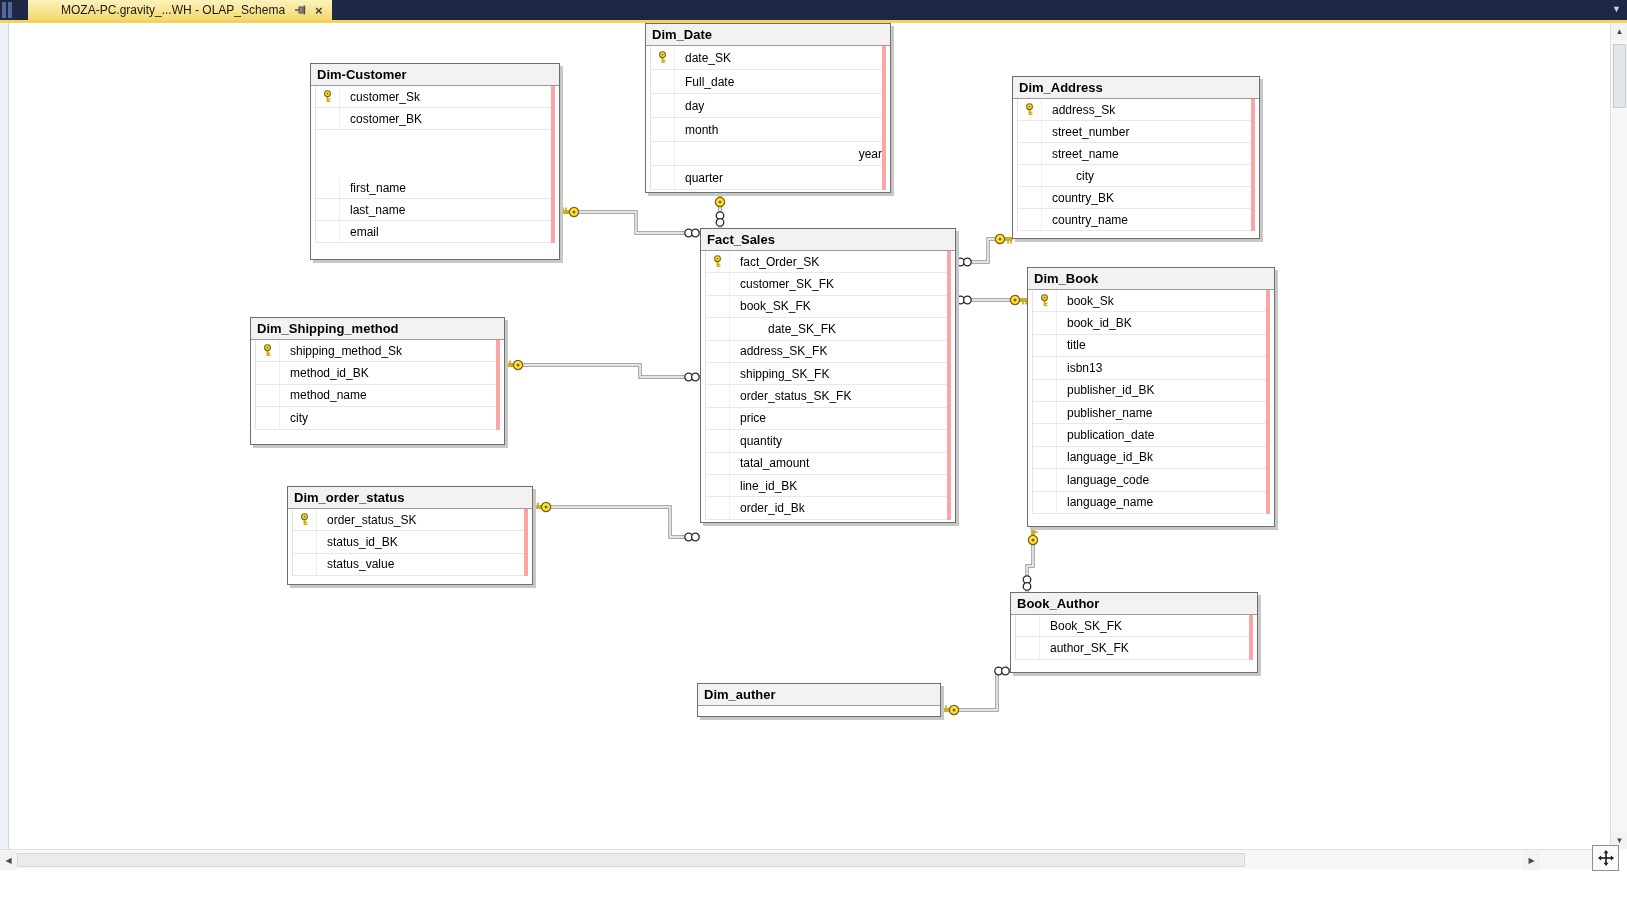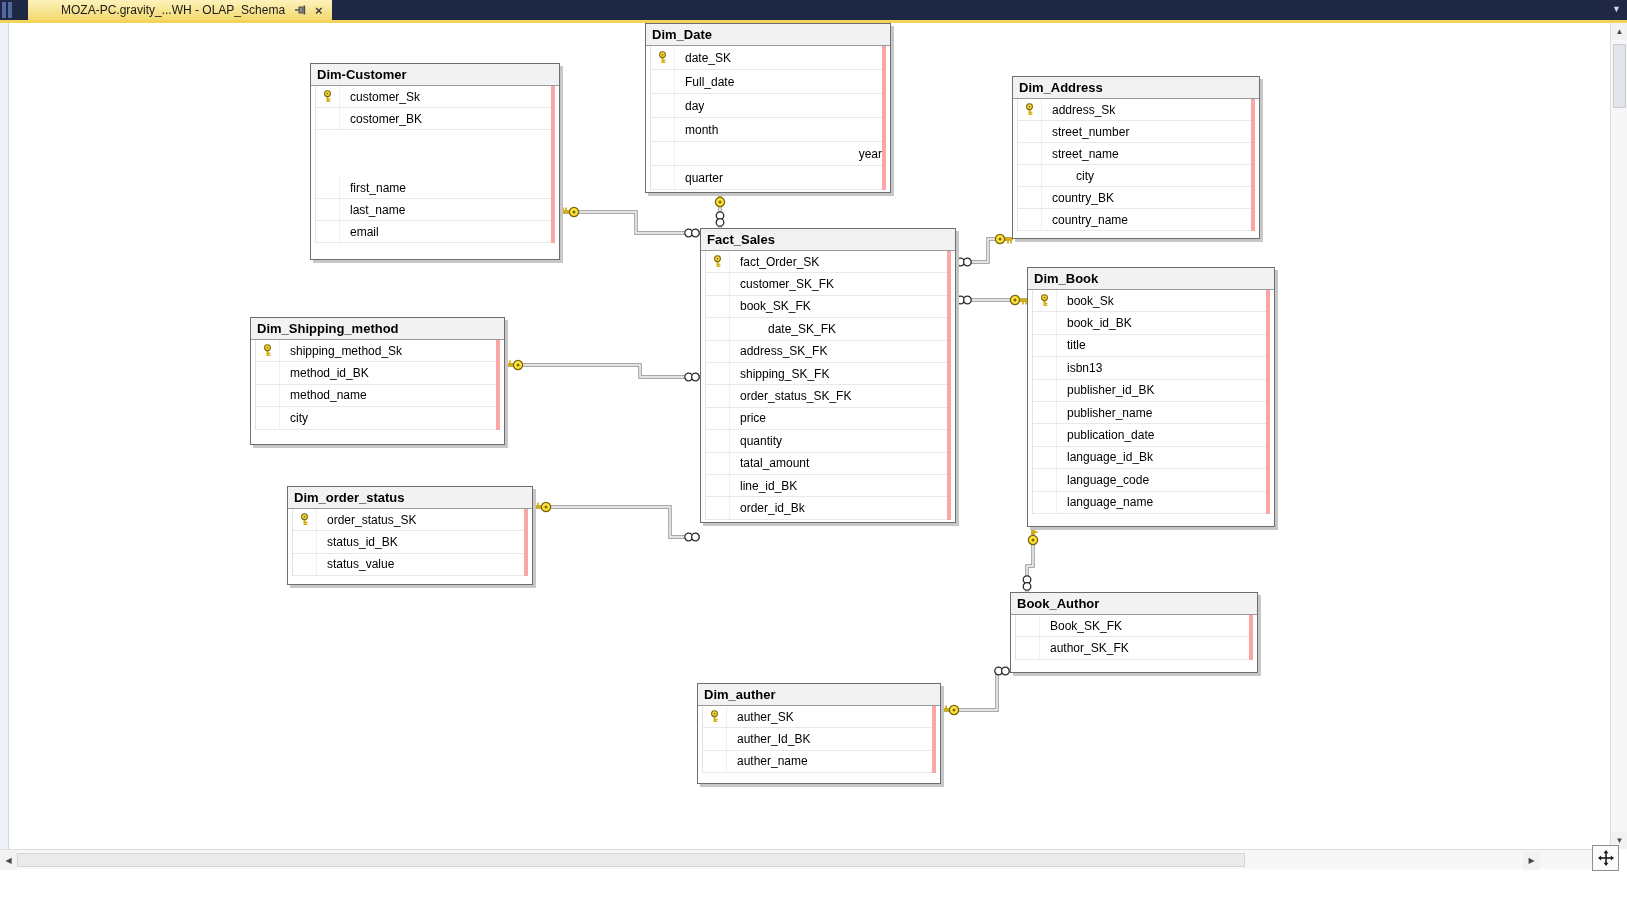--- a/index.html
+++ b/index.html
@@ -497,42 +497,20 @@
         </div>
         <div class="row" style="height: 22.4px;">
           <span class="cell-icon"></span>
           <span class="cell-name">author_SK_FK</span>
         </div>
       </div>
       <div style="height: 12px;"></div>
     </div>
     <div class="tbl" style="left: 687px; top: 660px; width: 244px;">
       <div class="tbl-title">Dim_auther</div>
-      <div class="tbl-rows">
-        <div class="row" style="height: 22.4px;">
-          <span class="cell-icon">
-            <svg width="11" height="13" viewBox="0 0 11 13">
-              <line x1="5.5" y1="6.2" x2="5.5" y2="12" stroke="#d4af0b" stroke-width="2"></line>
-              <line x1="6" y1="9.3" x2="8.4" y2="9.3" stroke="#d4af0b" stroke-width="1.4"></line>
-              <line x1="6" y1="11.3" x2="8.4" y2="11.3" stroke="#d4af0b" stroke-width="1.4"></line>
-              <circle cx="5.5" cy="3.7" r="2.9" fill="#ffe33c" stroke="#7d6608" stroke-width="1.1"></circle>
-              <circle cx="5.5" cy="3.7" r="0.9" fill="#7d6608"></circle>
-            </svg>
-          </span>
-          <span class="cell-name">auther_SK</span>
-        </div>
-        <div class="row" style="height: 22.4px;">
-          <span class="cell-icon"></span>
-          <span class="cell-name">auther_Id_BK</span>
-        </div>
-        <div class="row" style="height: 22.4px;">
-          <span class="cell-icon"></span>
-          <span class="cell-name">auther_name</span>
-        </div>
-      </div>
       <div style="height: 10px;"></div>
     </div>
   </div>
 
 <div class="vscroll">
   <div class="sb-btn v-up">▲</div>
   <div class="v-thumb"></div>
   <div class="sb-btn v-down">▼</div>
 </div>
 <div class="hscroll">

